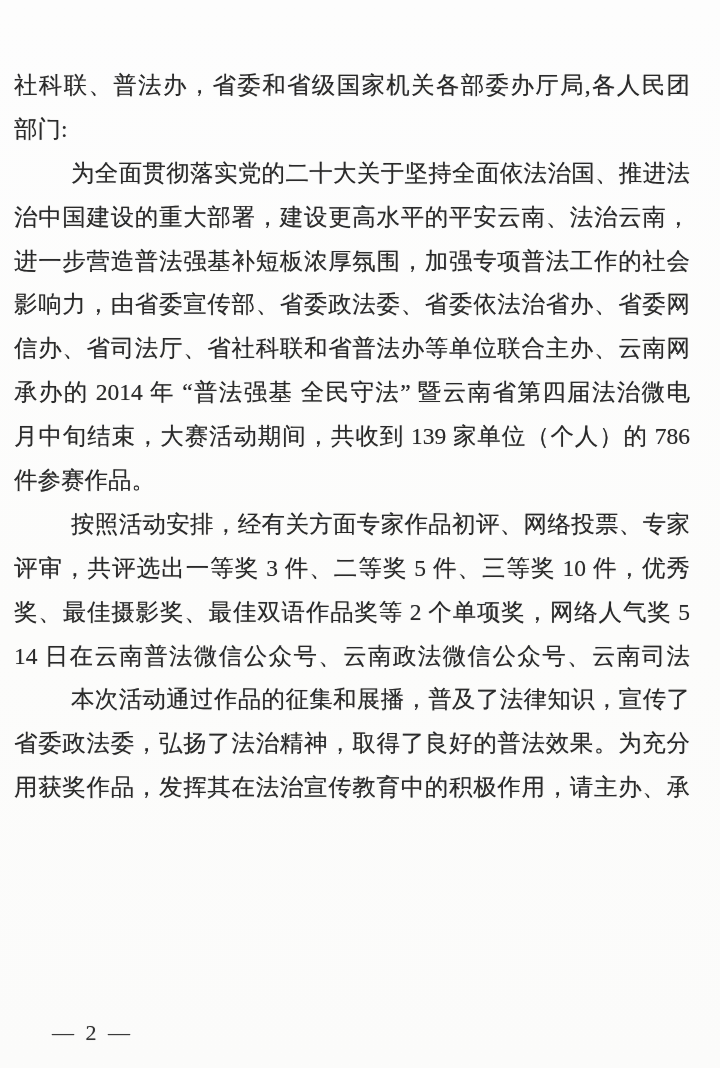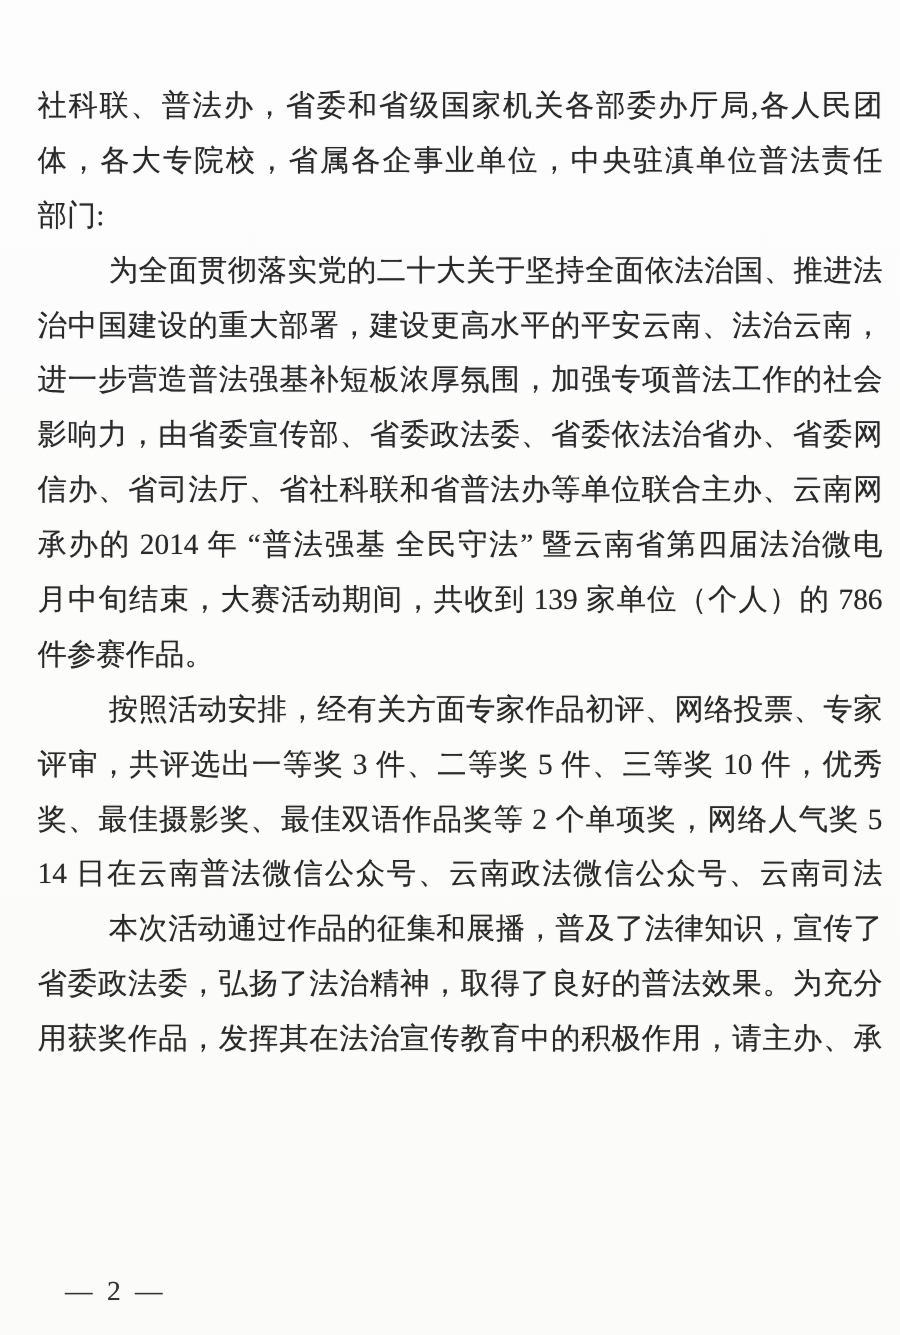--- a/index.html
+++ b/index.html
@@ -11,21 +11,21 @@
     position: relative;
     width: 720px;
     height: 1068px;
     overflow: hidden;
     background: linear-gradient(180deg, #fdfdfd 0%, #fcfcfb 60%, #fbfbfa 100%);
     font-family: "Liberation Serif", "DejaVu Serif", serif;
     color: #262626;
   }
   .doc-text {
     position: absolute;
-    left: 30px;
+    left: 14px;
     top: 64px;
     width: 676px;
   }
   .line {
     height: 43.9px;
     line-height: 43.9px;
     font-size: 23.5px;
     color: #2a2a2a;
     text-align: justify;
     text-align-last: justify;
@@ -51,21 +51,20 @@
     color: #333333;
     text-shadow: 0 0 0.7px rgba(55, 55, 55, 0.5);
   }
 </style>
 </head>
 <body>
 
 <div class="page">
   <div class="doc-text">
     <div class="line">社科联、普法办，省委和省级国家机关各部委办厅局,各人民团</div>
-    <div class="line">体，各大专院校，省属各企事业单位，中央驻滇单位普法责任</div>
     <div class="line end">部门:</div>
     <div class="line start">为全面贯彻落实党的二十大关于坚持全面依法治国、推进法</div>
     <div class="line">治中国建设的重大部署，建设更高水平的平安云南、法治云南，</div>
     <div class="line">进一步营造普法强基补短板浓厚氛围，加强专项普法工作的社会</div>
     <div class="line">影响力，由省委宣传部、省委政法委、省委依法治省办、省委网</div>
     <div class="line">信办、省司法厅、省社科联和省普法办等单位联合主办、云南网</div>
     <div class="line">承办的 2014 年 “普法强基 全民守法” 暨云南省第四届法治微电</div>
     <div class="line">月中旬结束，大赛活动期间，共收到 139 家单位（个人）的 786</div>
     <div class="line end">件参赛作品。</div>
     <div class="line start">按照活动安排，经有关方面专家作品初评、网络投票、专家</div>

